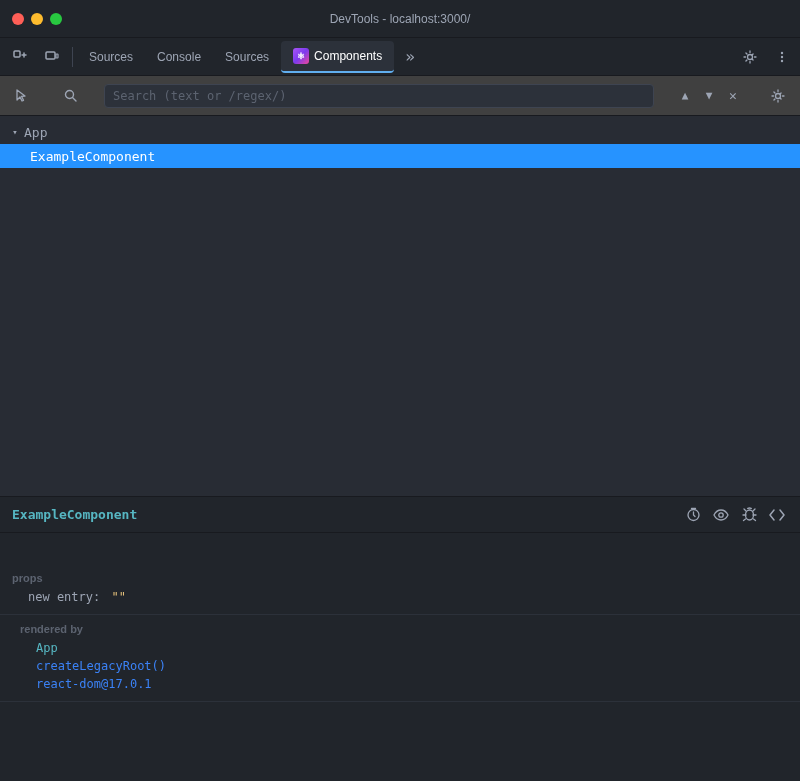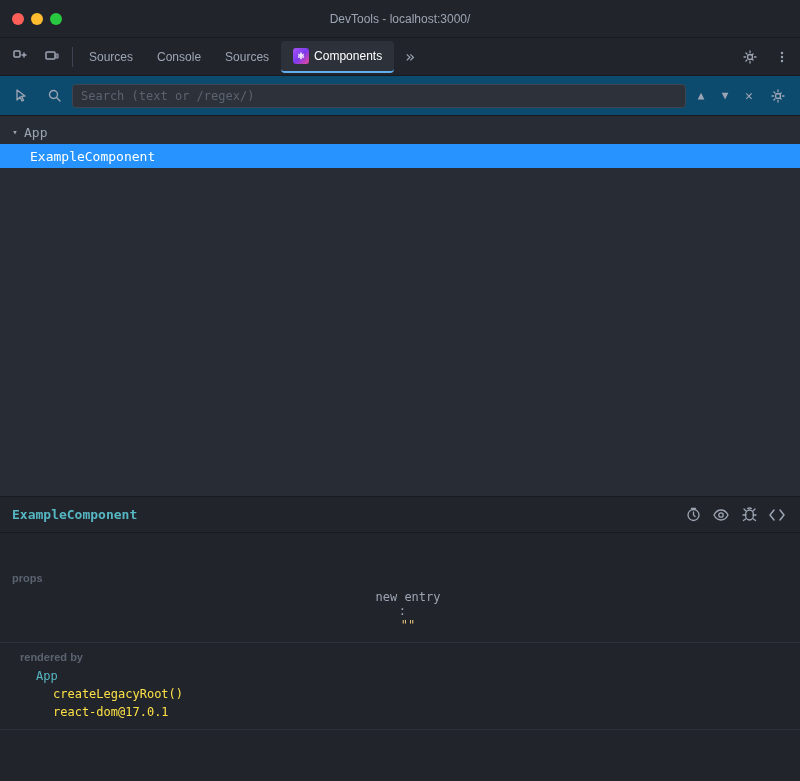--- a/index.html
+++ b/index.html
@@ -147,26 +147,26 @@
       justify-content: center;
       cursor: pointer;
       color: #9da5b4;
       font-size: 14px;
       border-radius: 4px;
     }
 
     
     .search-bar {
       height: 40px;
-      background: #0c4a6e;
+      background: #404040;
       display: flex;
       align-items: center;
       border-bottom: 1px solid #181a1f;
       padding: 0 8px;
-      gap: 4px;
+      gap: 20px;
     }
 
     .search-icon-btn {
       width: 28px;
       height: 28px;
       display: flex;
       align-items: center;
       justify-content: center;
       cursor: pointer;
       color: #9da5b4;
@@ -342,21 +342,20 @@
       text-transform: lowercase;
       margin-bottom: 4px;
     }
 
     .prop-row {
       display: flex;
       align-items: center;
       padding: 2px 0 2px 16px;
       font-size: 12px;
       font-family: 'Menlo', 'Monaco', monospace;
-      flex-direction: column;
     }
 
     .prop-key {
       color: #9da5b4;
     }
 
     .prop-colon {
       color: #9da5b4;
       margin-right: 4px;
     }
@@ -376,22 +375,21 @@
       font-size: 12px;
       font-family: 'Menlo', 'Monaco', monospace;
     }
 
     .rendered-link {
       color: #56b6c2;
       cursor: pointer;
     }
 
     .rendered-plain {
-      color: #fde047;
-      margin-left: 17px;
+      color: #3b82f6;
     }
 
     
     .source-section {
       padding: 8px 12px;
     }
 
     .source-header {
       display: flex;
       align-items: center;

